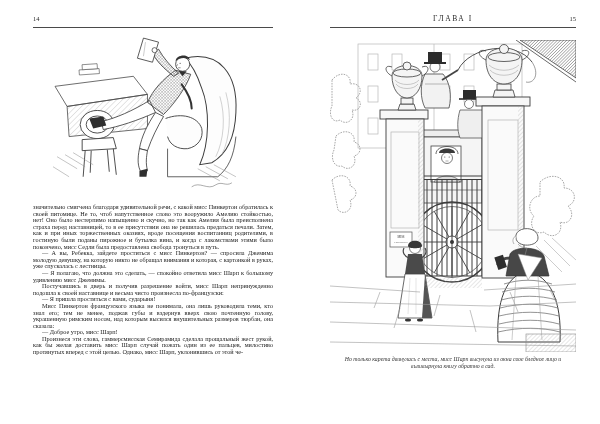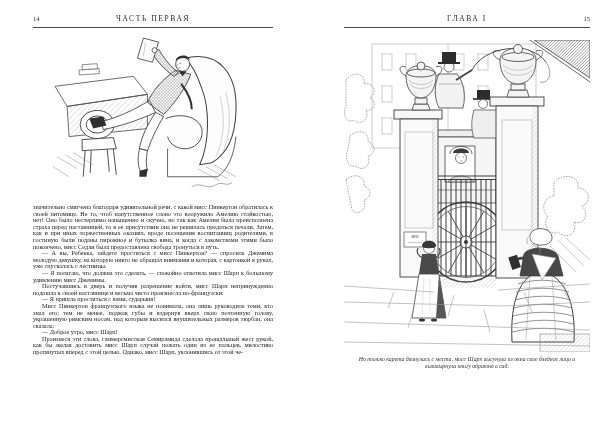--- a/index.html
+++ b/index.html
@@ -1,20 +1,20 @@
 <!DOCTYPE html>
 <html><head>
 <meta charset="utf-8">
 <style>
   html,body{margin:0;padding:0;}
   body{width:600px;height:424px;background:#ffffff;font-family:"Liberation Serif",serif;color:#1c1c1c;position:relative;overflow:hidden;}
   .spread{position:absolute;inset:0;background:#ffffff;}
   .page{position:absolute;top:0;height:424px;}
   .page-left{left:33px;width:240px;}
-  .page-right{left:344px;width:246px;}
+  .page-right{left:330px;width:246px;}
   .running-title{position:absolute;top:14px;left:0;width:100%;text-align:center;font-size:7.5px;letter-spacing:1.6px;color:#2a2a2a;}
   .pagenum{position:absolute;top:15px;font-size:6.5px;color:#2a2a2a;}
   .pagenum-left{left:0;}
   .pagenum-right{right:0;}
   .header-rule{position:absolute;top:27px;left:0;right:0;border-top:1px solid #4a4a4a;}
   .vignette{position:absolute;top:36px;left:16px;width:206px;height:166px;margin:0;}
   .plate{position:absolute;top:40px;left:0;width:246px;height:312px;margin:0;}
   .body-text{position:absolute;top:204px;left:0;width:240px;font-size:6.2px;line-height:6.6px;text-align:justify;color:#1c1c1c;}
   .body-text p{margin:0;text-indent:9px;}
   .body-text p.noindent{text-indent:0;}
@@ -22,21 +22,20 @@
   svg{display:block;width:100%;height:100%;}
   .svg-serif{font-family:"Liberation Serif",serif;}
 </style>
 </head>
 <body>
 
 <div class="spread">
 
   <section class="page page-left">
     <span class="pagenum pagenum-left">14</span>
-    <div class="running-title">ЧАСТЬ ПЕРВАЯ</div>
     <div class="header-rule"></div>
 
     <figure class="vignette">
       <svg viewBox="0 0 205 165">
         <defs>
           <pattern id="checkPat" width="3" height="3" patternUnits="userSpaceOnUse">
             <path d="M0,0 L3,3 M3,0 L0,3" stroke="#8a8a8a" stroke-width="0.4"></path>
           </pattern>
           <pattern id="hatchA" width="4" height="4" patternUnits="userSpaceOnUse" patternTransform="rotate(45)">
             <line x1="0" y1="0" x2="0" y2="4" stroke="#9a9a9a" stroke-width="0.5"></line>

